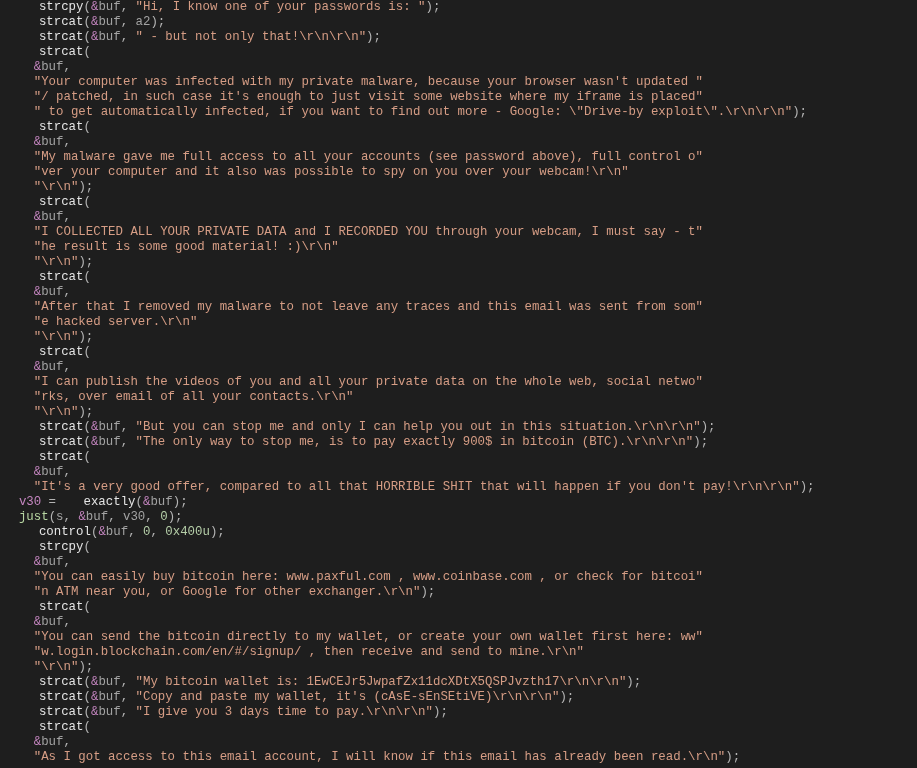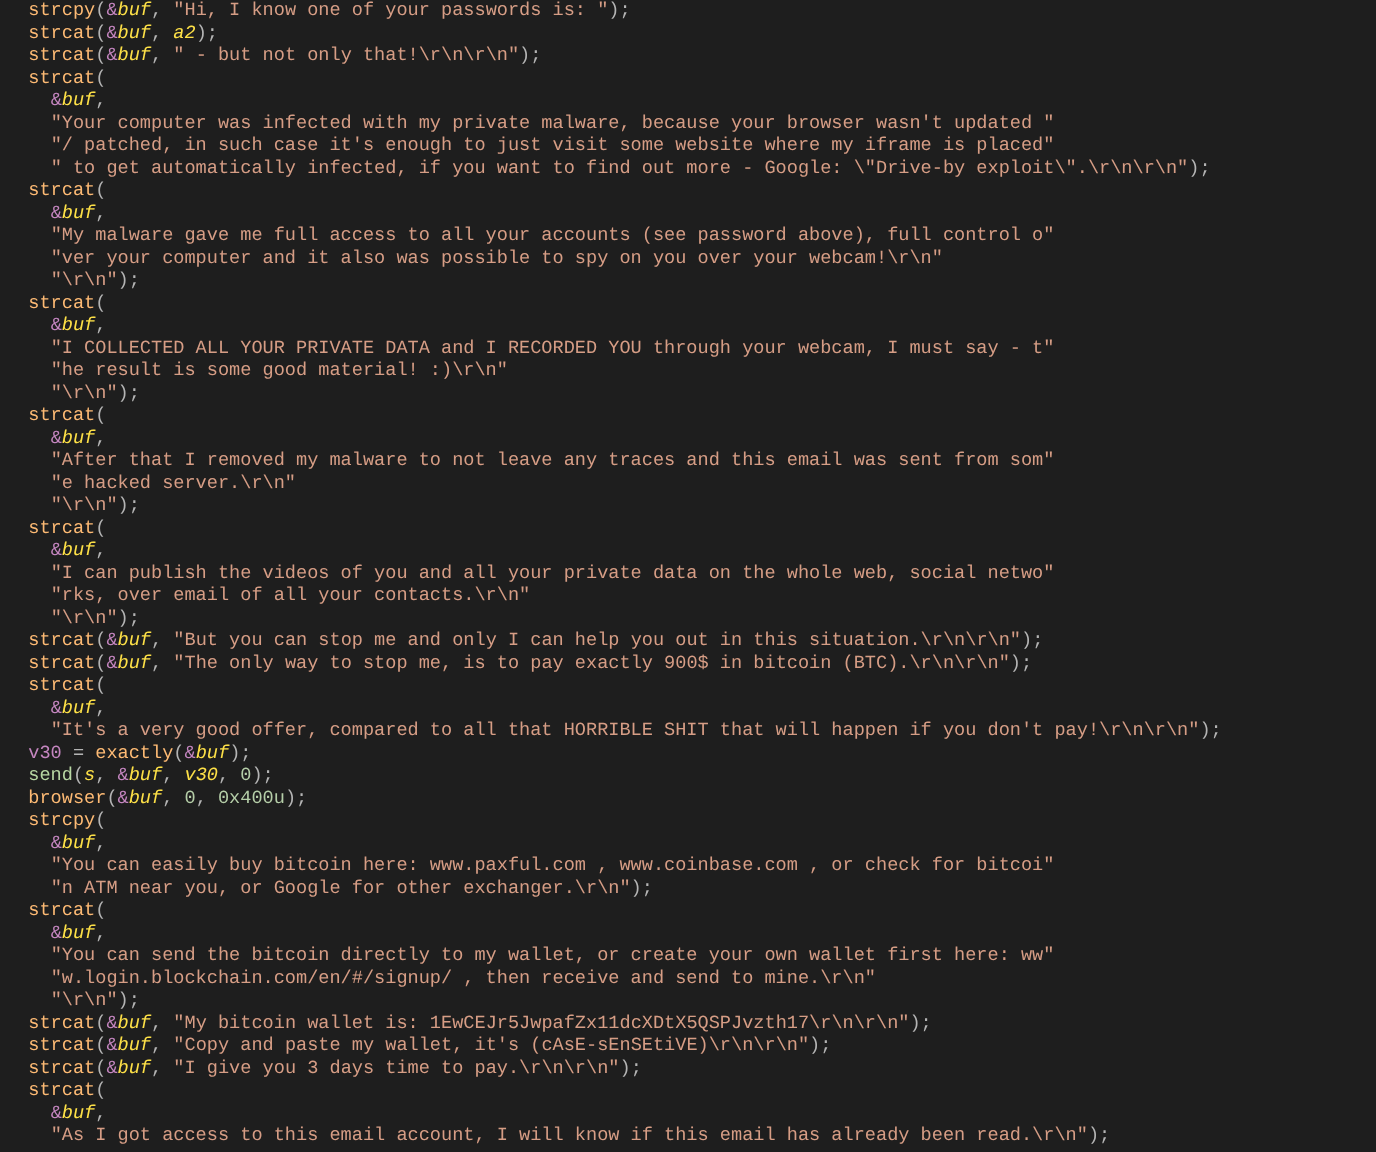--- a/index.html
+++ b/index.html
@@ -12,24 +12,24 @@
   }
   pre.code {
     margin: 0;
     padding: 0 4px;
     font-family: Consolas, "Courier New", monospace;
     font-size: 12.4px;
     line-height: 15px;
     color: #d4d4d4;
     white-space: pre;
   }
-  .fn { color: #fdba74; }    
+  .fn { color: #e5e5e5; margin-left: 20px; }    
   .op { color: #b4b4b4; }    
   .amp { color: #c586c0; }   
-  .var { color: #fde047; font-style: italic; }   
+  .var { color: #a3a3a3; }   
   .str { color: #d69d85; }   
   .num { color: #b5cea8; }   
   .send { color: #b8d7a3; }  
   .v30def { color: #c586c0; }
 </style>
 </head>
 <body>
 
 <pre class="code"><span>  <span class="fn">strcpy</span><span class="op">(</span><span class="amp">&amp;</span><span class="var">buf</span><span class="op">, </span><span class="str">"Hi, I know one of your passwords is: "</span><span class="op">);</span></span>
 <span>  <span class="fn">strcat</span><span class="op">(</span><span class="amp">&amp;</span><span class="var">buf</span><span class="op">, </span><span class="var">a2</span><span class="op">);</span></span>
@@ -58,22 +58,22 @@
 <span>    <span class="amp">&amp;</span><span class="var">buf</span><span class="op">,</span></span>
 <span>    <span class="str">"I can publish the videos of you and all your private data on the whole web, social netwo"</span></span>
 <span>    <span class="str">"rks, over email of all your contacts.\r\n"</span></span>
 <span>    <span class="str">"\r\n"</span><span class="op">);</span></span>
 <span>  <span class="fn">strcat</span><span class="op">(</span><span class="amp">&amp;</span><span class="var">buf</span><span class="op">, </span><span class="str">"But you can stop me and only I can help you out in this situation.\r\n\r\n"</span><span class="op">);</span></span>
 <span>  <span class="fn">strcat</span><span class="op">(</span><span class="amp">&amp;</span><span class="var">buf</span><span class="op">, </span><span class="str">"The only way to stop me, is to pay exactly 900$ in bitcoin (BTC).\r\n\r\n"</span><span class="op">);</span></span>
 <span>  <span class="fn">strcat</span><span class="op">(</span></span>
 <span>    <span class="amp">&amp;</span><span class="var">buf</span><span class="op">,</span></span>
 <span>    <span class="str">"It's a very good offer, compared to all that HORRIBLE SHIT that will happen if you don't pay!\r\n\r\n"</span><span class="op">);</span></span>
 <span>  <span class="v30def">v30</span><span class="op"> = </span><span class="fn">exactly</span><span class="op">(</span><span class="amp">&amp;</span><span class="var">buf</span><span class="op">);</span></span>
-<span>  <span class="send">send</span><span class="op">(</span><span class="var">s</span><span class="op">, </span><span class="amp">&amp;</span><span class="var">buf</span><span class="op">, </span><span class="var">v30</span><span class="op">, </span><span class="num">0</span><span class="op">);</span></span>
-<span>  <span class="fn">browser</span><span class="op">(</span><span class="amp">&amp;</span><span class="var">buf</span><span class="op">, </span><span class="num">0</span><span class="op">, </span><span class="num">0x400u</span><span class="op">);</span></span>
+<span>  <span class="send">just</span><span class="op">(</span><span class="var">s</span><span class="op">, </span><span class="amp">&amp;</span><span class="var">buf</span><span class="op">, </span><span class="var">v30</span><span class="op">, </span><span class="num">0</span><span class="op">);</span></span>
+<span>  <span class="fn">control</span><span class="op">(</span><span class="amp">&amp;</span><span class="var">buf</span><span class="op">, </span><span class="num">0</span><span class="op">, </span><span class="num">0x400u</span><span class="op">);</span></span>
 <span>  <span class="fn">strcpy</span><span class="op">(</span></span>
 <span>    <span class="amp">&amp;</span><span class="var">buf</span><span class="op">,</span></span>
 <span>    <span class="str">"You can easily buy bitcoin here: www.paxful.com , www.coinbase.com , or check for bitcoi"</span></span>
 <span>    <span class="str">"n ATM near you, or Google for other exchanger.\r\n"</span><span class="op">);</span></span>
 <span>  <span class="fn">strcat</span><span class="op">(</span></span>
 <span>    <span class="amp">&amp;</span><span class="var">buf</span><span class="op">,</span></span>
 <span>    <span class="str">"You can send the bitcoin directly to my wallet, or create your own wallet first here: ww"</span></span>
 <span>    <span class="str">"w.login.blockchain.com/en/#/signup/ , then receive and send to mine.\r\n"</span></span>
 <span>    <span class="str">"\r\n"</span><span class="op">);</span></span>
 <span>  <span class="fn">strcat</span><span class="op">(</span><span class="amp">&amp;</span><span class="var">buf</span><span class="op">, </span><span class="str">"My bitcoin wallet is: 1EwCEJr5JwpafZx11dcXDtX5QSPJvzth17\r\n\r\n"</span><span class="op">);</span></span>

